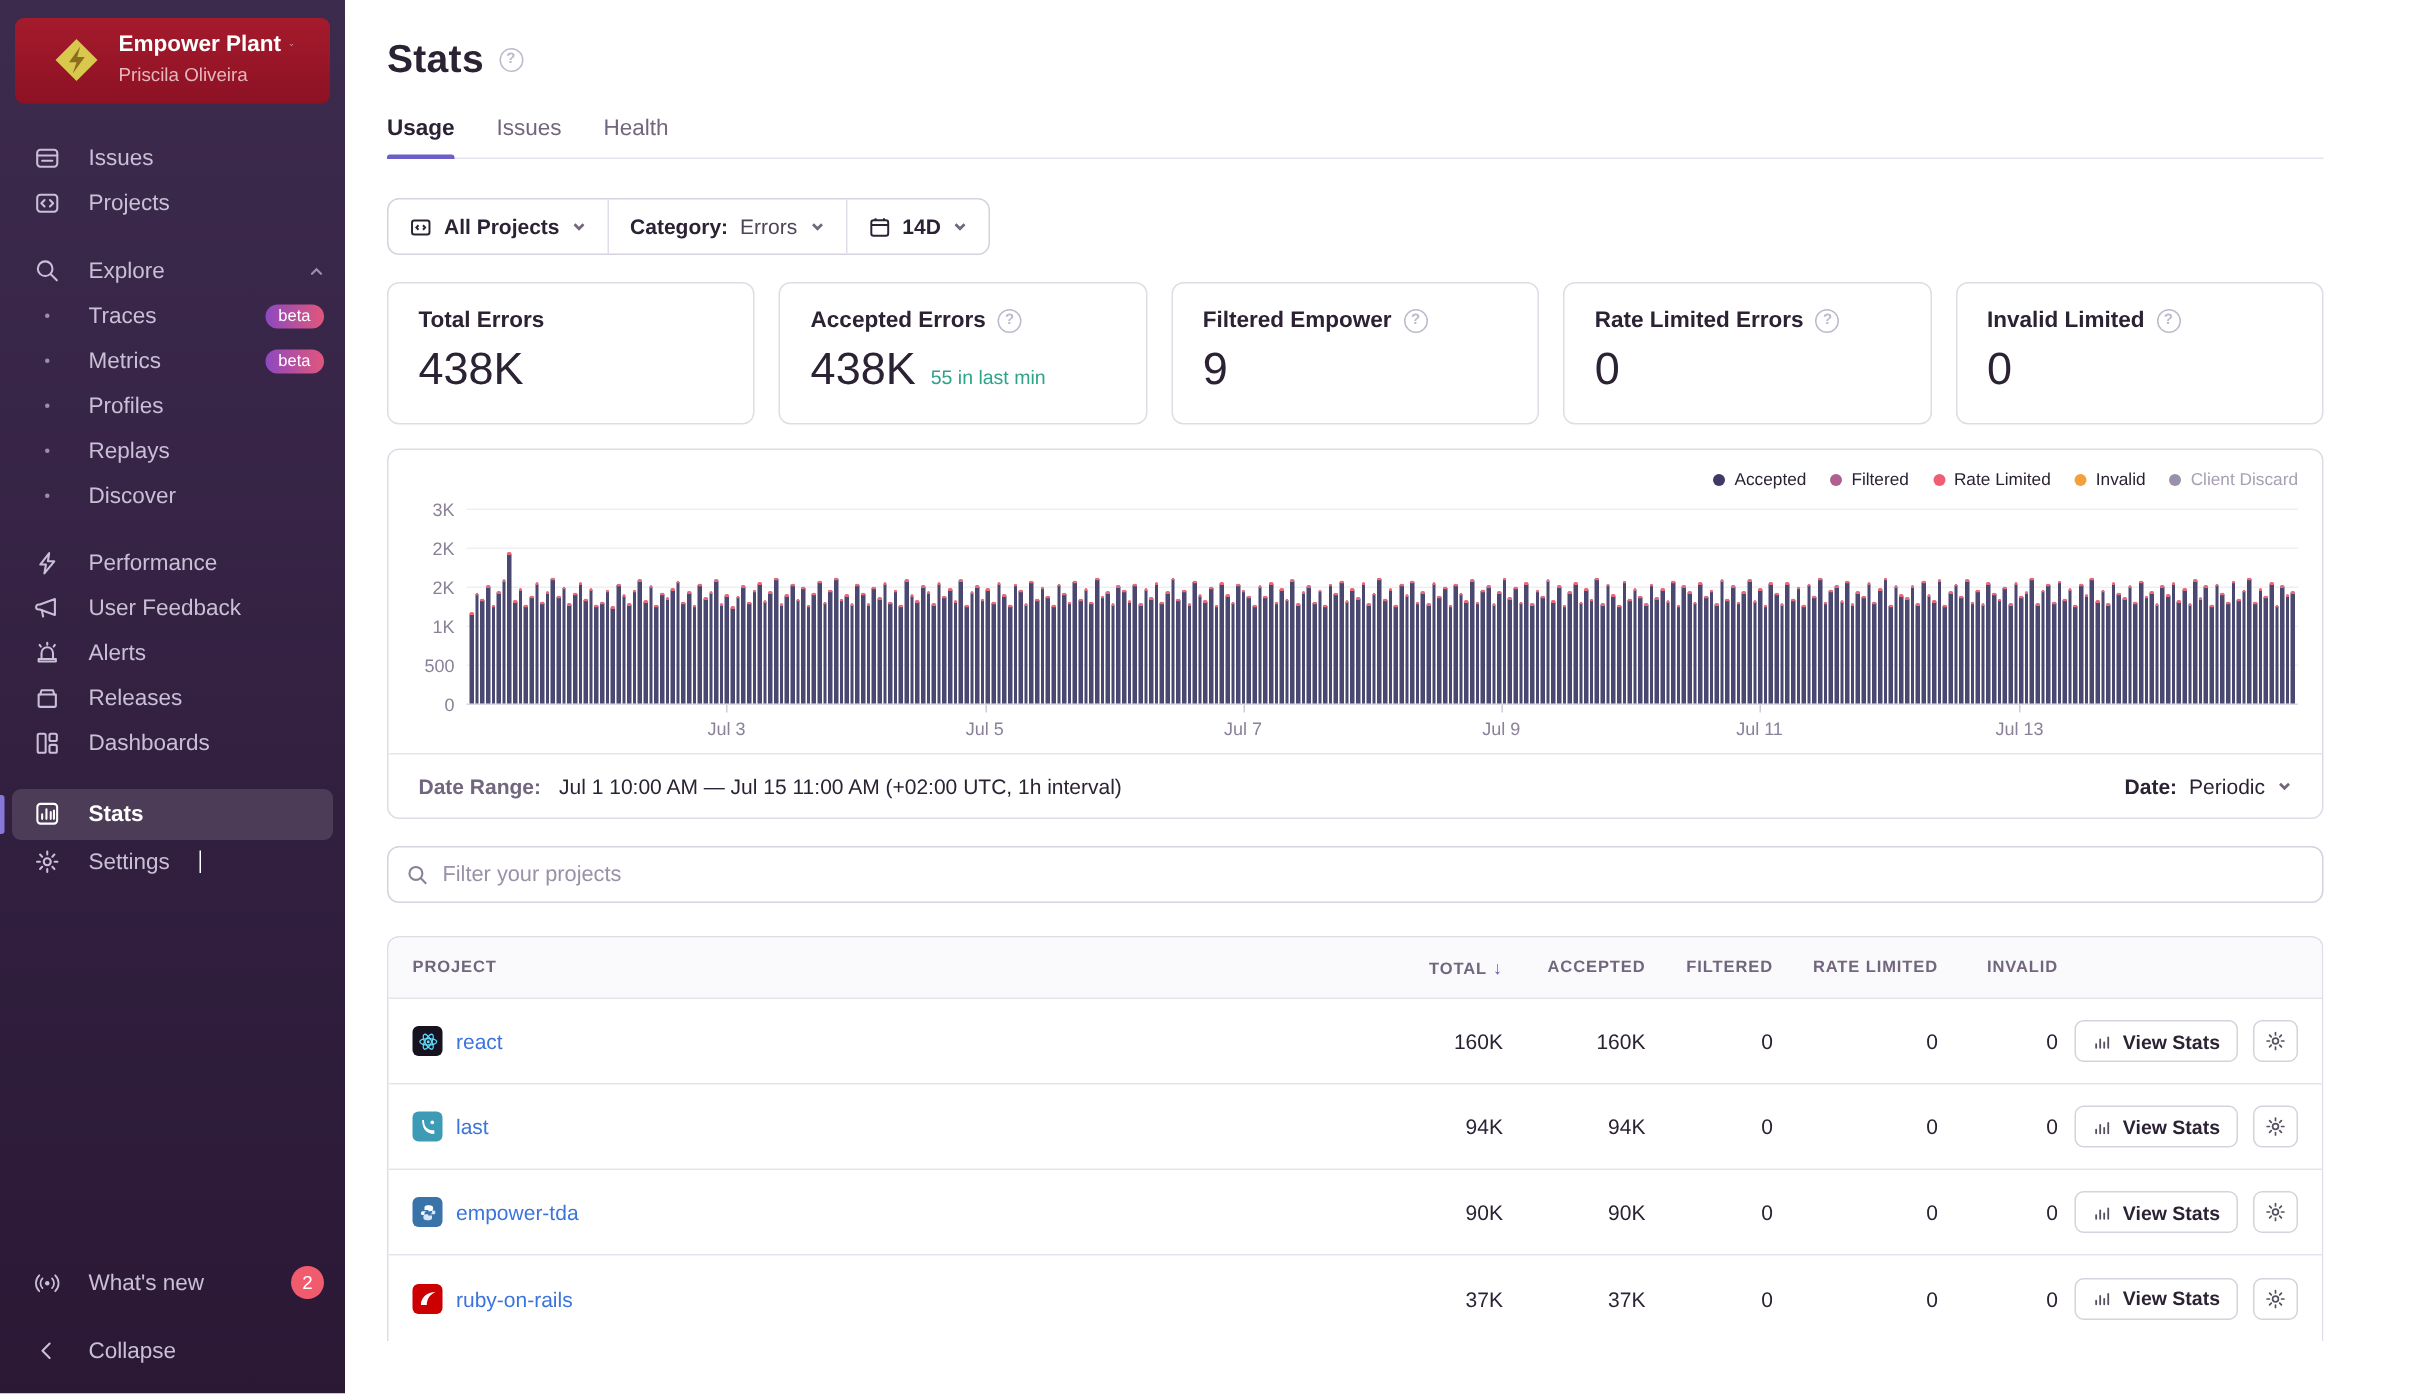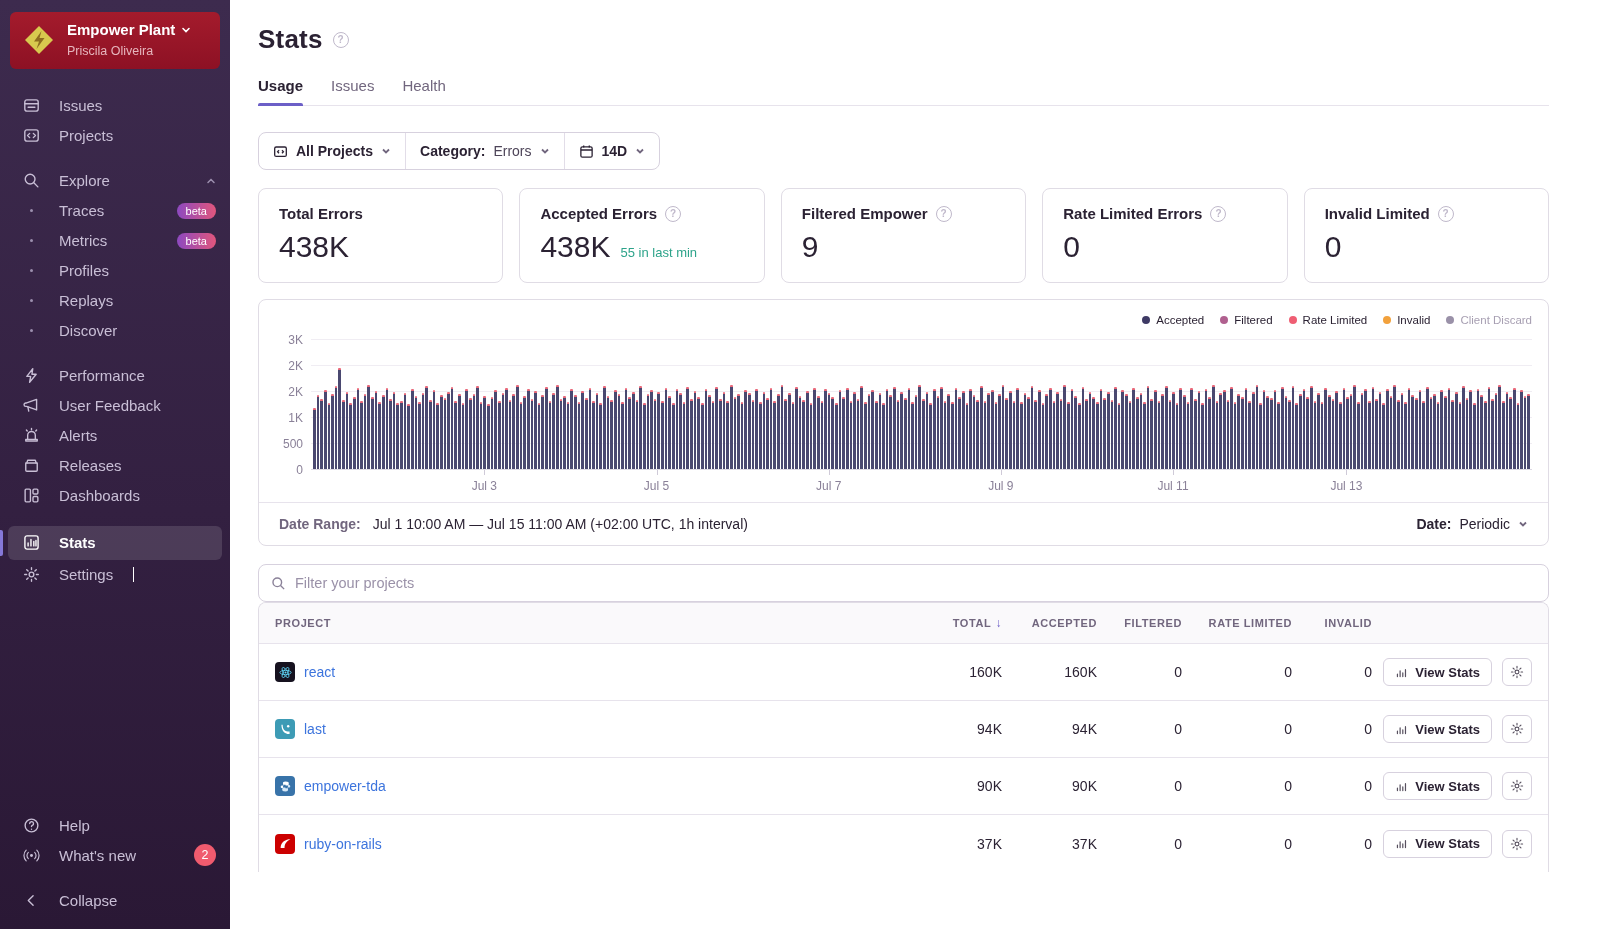--- a/index.html
+++ b/index.html
@@ -1,21 +1,21 @@
 <!DOCTYPE html>
 <html><head>
 <meta charset="utf-8">
 <style>
   * { margin:0; padding:0; box-sizing:border-box; }
   html,body { width:1620px; height:929px; overflow:hidden; font-family:"Liberation Sans", sans-serif; background:#fff; }
   body { display:flex; }
 
   
   .sidebar { width:230px; min-width:230px; height:100%; background:linear-gradient(180deg,#3d2b4e 0%,#332041 55%,#2a1835 100%); color:#c9bfd6; display:flex; flex-direction:column; position:relative; }
-  .org-btn { margin:12px 10px 10px; background:linear-gradient(180deg,#a41b2c,#8d1124); border-radius:6px; padding:9px 12px; display:flex; align-items:center; gap:11px; cursor:pointer; }
+  .org-btn { margin:12px 10px 10px; background:linear-gradient(180deg,#a41b2c,#8d1124); border-radius:6px; padding:9px 24px; display:flex; align-items:center; gap:11px; cursor:pointer; }
   .org-logo { width:34px; height:34px; position:relative; flex:0 0 auto; }
   .org-logo svg { display:block; }
   .org-meta { line-height:1.25; overflow:hidden; }
   .org-name { color:#fff; font-weight:bold; font-size:15px; white-space:nowrap; display:flex; align-items:center; gap:6px; }
   .org-user { color:#e6b6bd; font-size:12.5px; }
   .chev { width:10px; height:10px; }
   .nav { padding:12px 0 0; }
   .nav-item { height:30px; display:flex; align-items:center; padding:0 14px 0 22px; font-size:15px; gap:19px; cursor:pointer; position:relative; color:#c9bfd6; }
   .nav-item .ni { width:18px; height:18px; display:flex; align-items:center; justify-content:center; flex:0 0 auto; }
   .nav-item .ni svg { width:17px; height:17px; stroke:currentColor; fill:none; stroke-width:1.3; stroke-linecap:round; stroke-linejoin:round; }
@@ -84,21 +84,21 @@
   .cf-value { color:#2b2233; }
   .cf-right { display:flex; gap:8px; align-items:center; cursor:pointer; }
 
   
   .proj-search { margin-top:18px; height:38px; border:1px solid #d7d1de; border-radius:8px; display:flex; align-items:center; padding:0 12px; gap:9px; }
   .proj-search svg { width:15px; height:15px; stroke:#8a8198; fill:none; stroke-width:1.5; }
   .proj-search input { border:none; outline:none; flex:1; font-size:14.5px; color:#2b2233; font-family:"Liberation Sans",sans-serif; }
   .proj-search input::placeholder { color:#9a91a8; }
 
   
-  .proj-table { margin-top:0; border:1px solid #e0dce5; border-radius:8px 8px 0 0; border-bottom:none; overflow:hidden; background:#fff; }
+  .proj-table { margin-top:22px; border:1px solid #e0dce5; border-radius:8px 8px 0 0; border-bottom:none; overflow:hidden; background:#fff; }
   .t-head, .t-row { display:grid; grid-template-columns:1fr 110px 95px 85px 110px 80px 160px; align-items:center; padding:0 16px; }
   .t-head { background:#faf9fb; height:41px; border-bottom:1px solid #e7e3ec; }
   .t-head .th { font-size:11px; font-weight:bold; letter-spacing:.6px; color:#71667e; text-align:right; }
   .t-head .th:first-child { text-align:left; }
   .sort-arrow::after { content:"↓"; color:#6c5fc7; margin-left:4px; font-size:12px; }
   .t-row { height:57px; border-bottom:1px solid #e7e3ec; }
   .t-cell { font-size:14px; color:#2b2233; text-align:right; }
   .proj-cell { display:flex; align-items:center; gap:9px; text-align:left; }
   .proj-icon { width:20px; height:20px; border-radius:4px; display:flex; align-items:center; justify-content:center; flex:0 0 auto; }
   .proj-link { color:#3c74dd; font-size:14px; cursor:pointer; }
@@ -254,30 +254,20 @@
             <circle cx="8" cy="8" r="2.2"></circle>
             <path d="M8 1.6 V3.4 M8 12.6 V14.4 M1.6 8 H3.4 M12.6 8 H14.4 M3.5 3.5 L4.8 4.8 M11.2 11.2 L12.5 12.5 M12.5 3.5 L11.2 4.8 M4.8 11.2 L3.5 12.5"></path>
           </svg>
         </span>
       <span>Settings</span>
         <span class="caret-bar"></span>
     </div>
   </nav>
 
   <div class="side-footer">
-    <div class="nav-item">
-      <span class="ni">
-          <svg viewBox="0 0 16 16">
-            <circle cx="8" cy="8" r="6"></circle>
-            <path d="M6.3 6.2 a1.8 1.8 0 1 1 2.4 1.7 c-.5.2-.7.5-.7 1"></path>
-            <path d="M8 11.4 v.1"></path>
-          </svg>
-        </span>
-      <span>Help</span>
-    </div>
     <div class="nav-item">
       <span class="ni">
           <svg viewBox="0 0 16 16">
             <circle cx="8" cy="8" r="1.4" fill="currentColor" stroke="none"></circle>
             <path d="M5 11 a4.2 4.2 0 0 1 0 -6 M11 5 a4.2 4.2 0 0 1 0 6 M3 13 a7 7 0 0 1 0 -10 M13 3 a7 7 0 0 1 0 10" stroke-width="1.1"></path>
           </svg>
         </span>
       <span>What's new</span>
       <span class="badge-count">2</span>
     </div>

